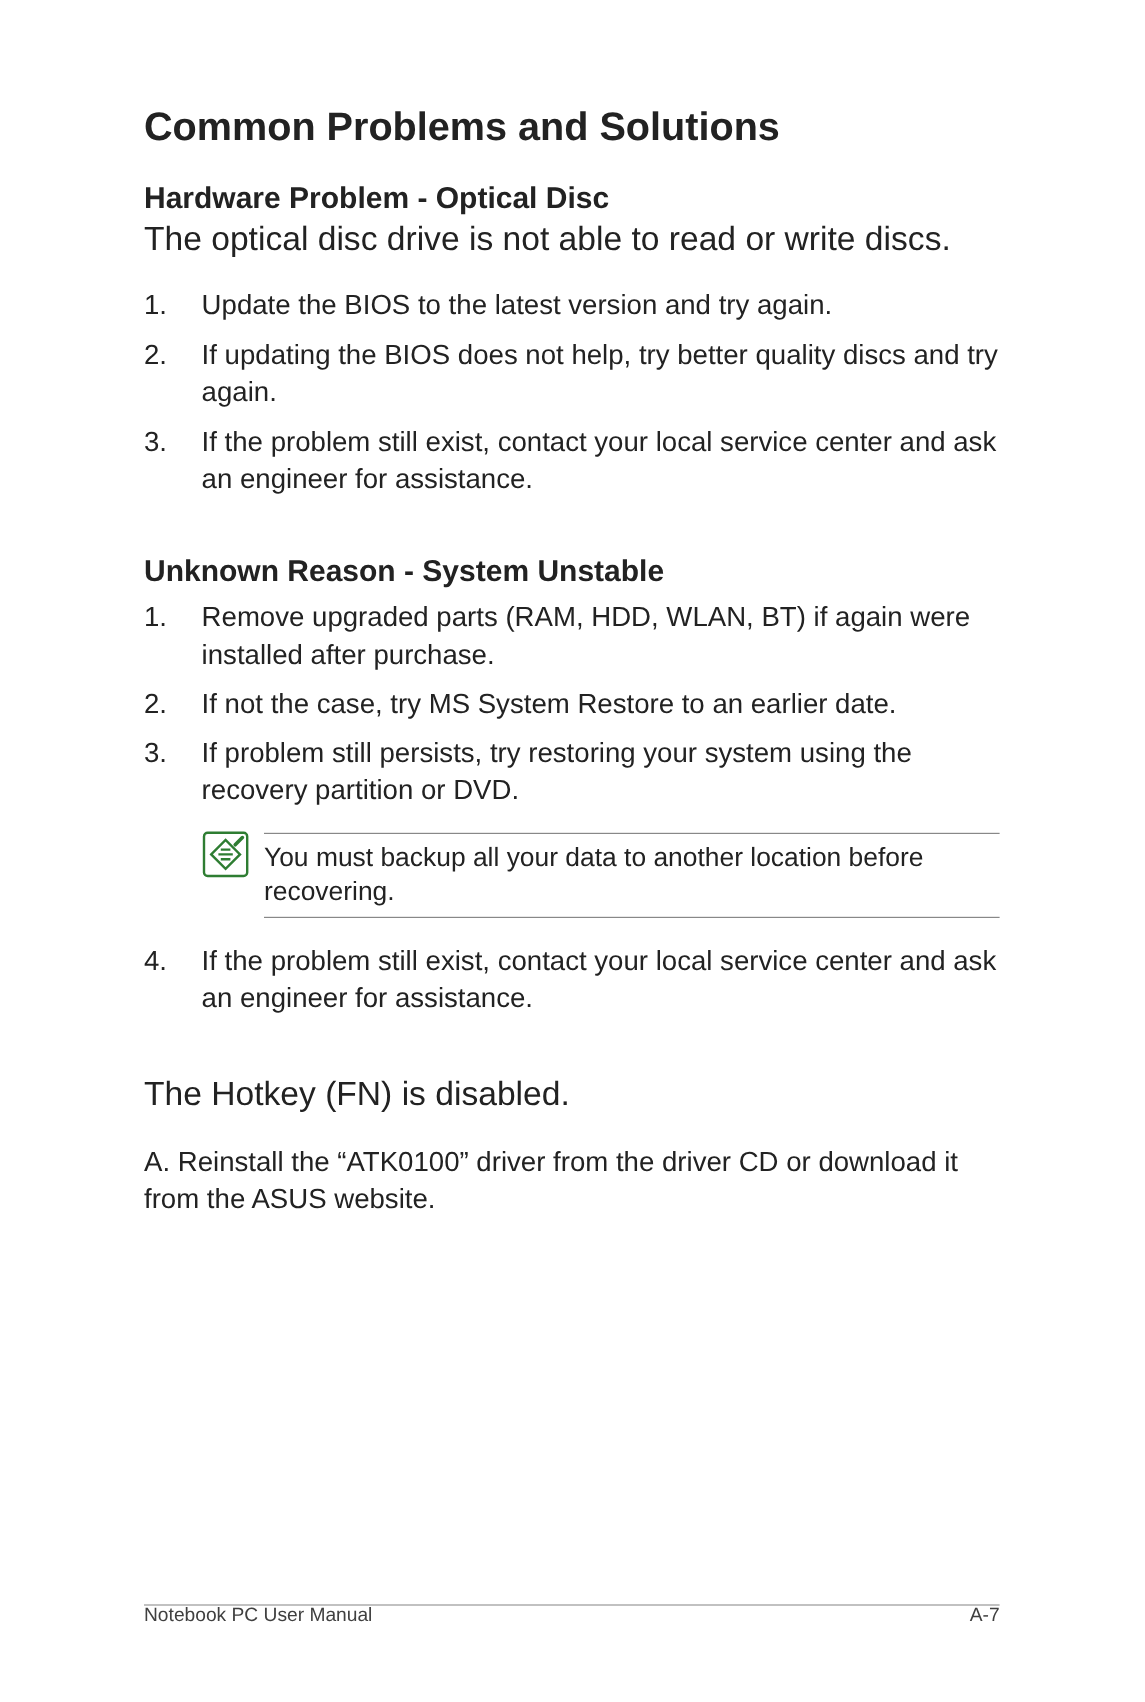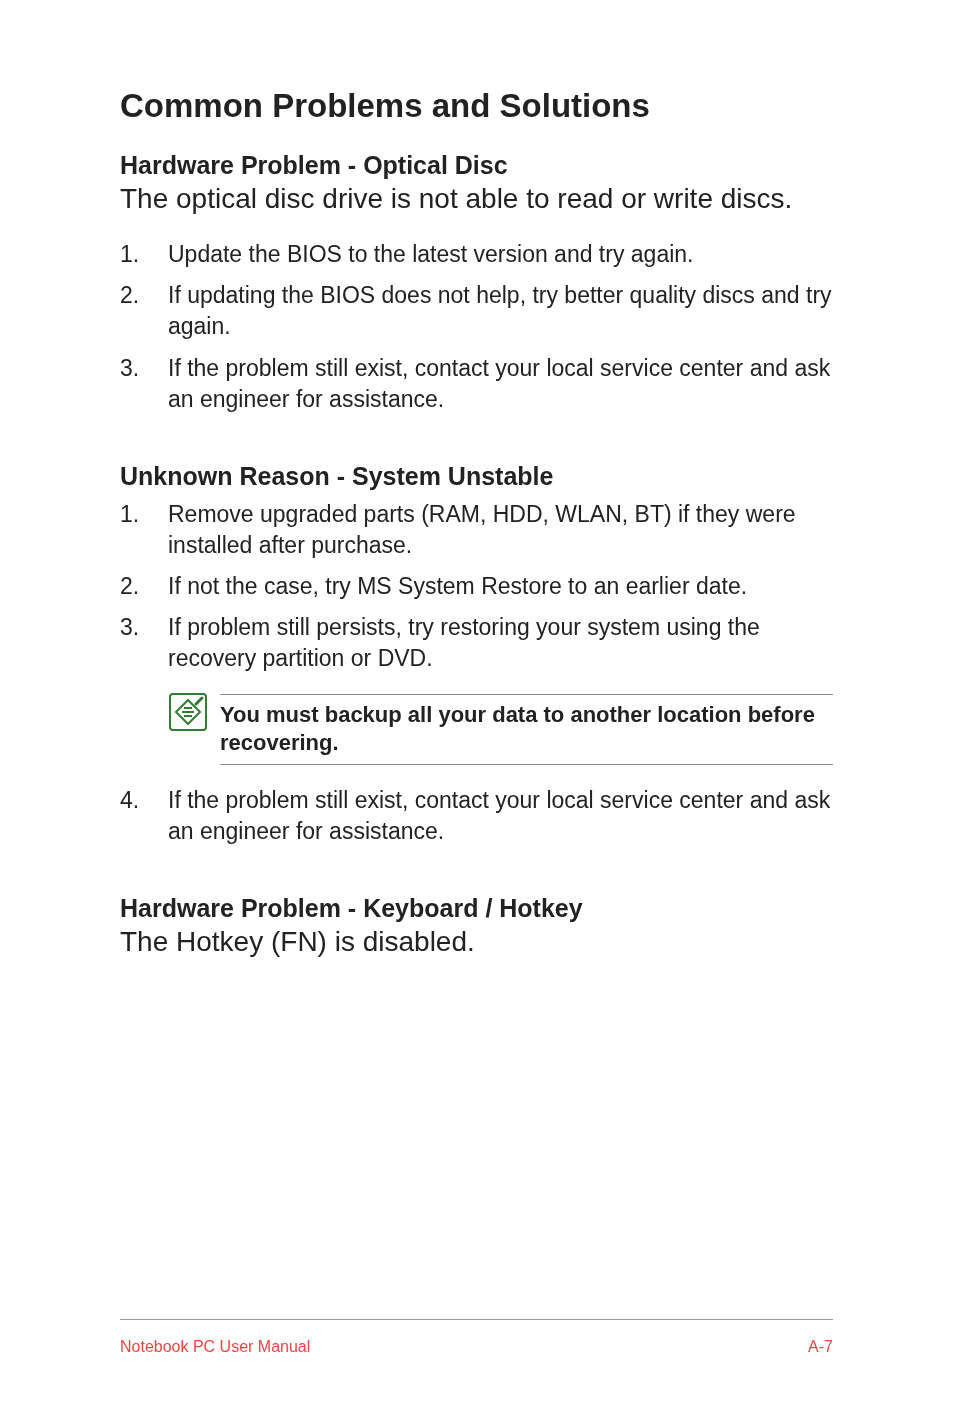--- a/index.html
+++ b/index.html
@@ -8,25 +8,25 @@
   .h1 { font-size: 33px; font-weight: 700; margin-bottom: 24px; line-height: 1.2; }
   .h2 { font-size: 25px; font-weight: 700; margin-top: 0; line-height: 1.2; }
   .para { font-size: 28px; line-height: 1.35; margin-bottom: 22px; }
   .block { margin-bottom: 46px; }
   .ol { list-style: none; margin: 0 0 0 0; }
   .li { display: flex; font-size: 23px; line-height: 1.35; margin: 8px 0 10px 0; }
   .num { width: 48px; flex: 0 0 48px; }
   .li-body { flex: 1; }
   .note-row { display: flex; align-items: flex-start; margin: 14px 0 14px 48px; }
   .note-icon { flex: 0 0 52px; margin-top: 4px; }
-  .note-text-wrap { flex: 1; position: relative; padding: 6px 0; font-weight: bold; }
+  .note-text-wrap { flex: 1; position: relative; padding: 6px 0; }
   .note-rule { border: none; border-top: 1px solid #888; margin: 0; }
   .note-text { font-size: 22px; line-height: 1.3; padding: 6px 0; }
   .section-a { font-size: 23px; line-height: 1.35; }
-  .footer { position: absolute; left: 120px; right: 120px; bottom: 62px; border-top: 1px solid #999; padding-top: 18px; display: flex; justify-content: space-between; font-size: 16px; color: #ef4444; }
+  .footer { position: absolute; left: 120px; right: 120px; bottom: 62px; border-top: 1px solid #999; padding-top: 0; display: flex; justify-content: space-between; font-size: 16px; color: #404040; }
 </style>
 </head>
 <body>
 
 <div class="page">
 
   <div class="h1">Common Problems and Solutions</div>
 
   <div class="block">
     <div class="h2">Hardware Problem - Optical Disc</div>
@@ -45,21 +45,21 @@
         <div class="li-body">If the problem still exist, contact your local service center and ask an engineer for assistance.</div>
       </div>
     </div>
   </div>
 
   <div class="block">
     <div class="h2">Unknown Reason - System Unstable</div>
     <div class="ol">
       <div class="li">
         <div class="num">1.</div>
-        <div class="li-body">Remove upgraded parts (RAM, HDD, WLAN, BT) if they were installed after purchase.</div>
+        <div class="li-body">Remove upgraded parts (RAM, HDD, WLAN, BT) if again were installed after purchase.</div>
       </div>
       <div class="li">
         <div class="num">2.</div>
         <div class="li-body">If not the case, try MS System Restore to an earlier date.</div>
       </div>
       <div class="li">
         <div class="num">3.</div>
         <div class="li-body">If problem still persists, try restoring your system using the recovery partition or DVD.</div>
       </div>
     </div>
@@ -86,22 +86,22 @@
 
     <div class="ol" style="margin-top:14px;">
       <div class="li">
         <div class="num">4.</div>
         <div class="li-body">If the problem still exist, contact your local service center and ask an engineer for assistance.</div>
       </div>
     </div>
   </div>
 
   <div class="block">
-    <div class="h2">Hardware Problem - Keyboard / Hotkey</div>
     <div class="para">The Hotkey (FN) is disabled.</div>
+    <div class="section-a">A. Reinstall the “ATK0100” driver from the driver CD or download it from the ASUS website.</div>
   </div>
 
   <div class="footer">
     <span>Notebook PC User Manual</span>
     <span>A-7</span>
   </div>
 
 </div>
 
 </body></html>

